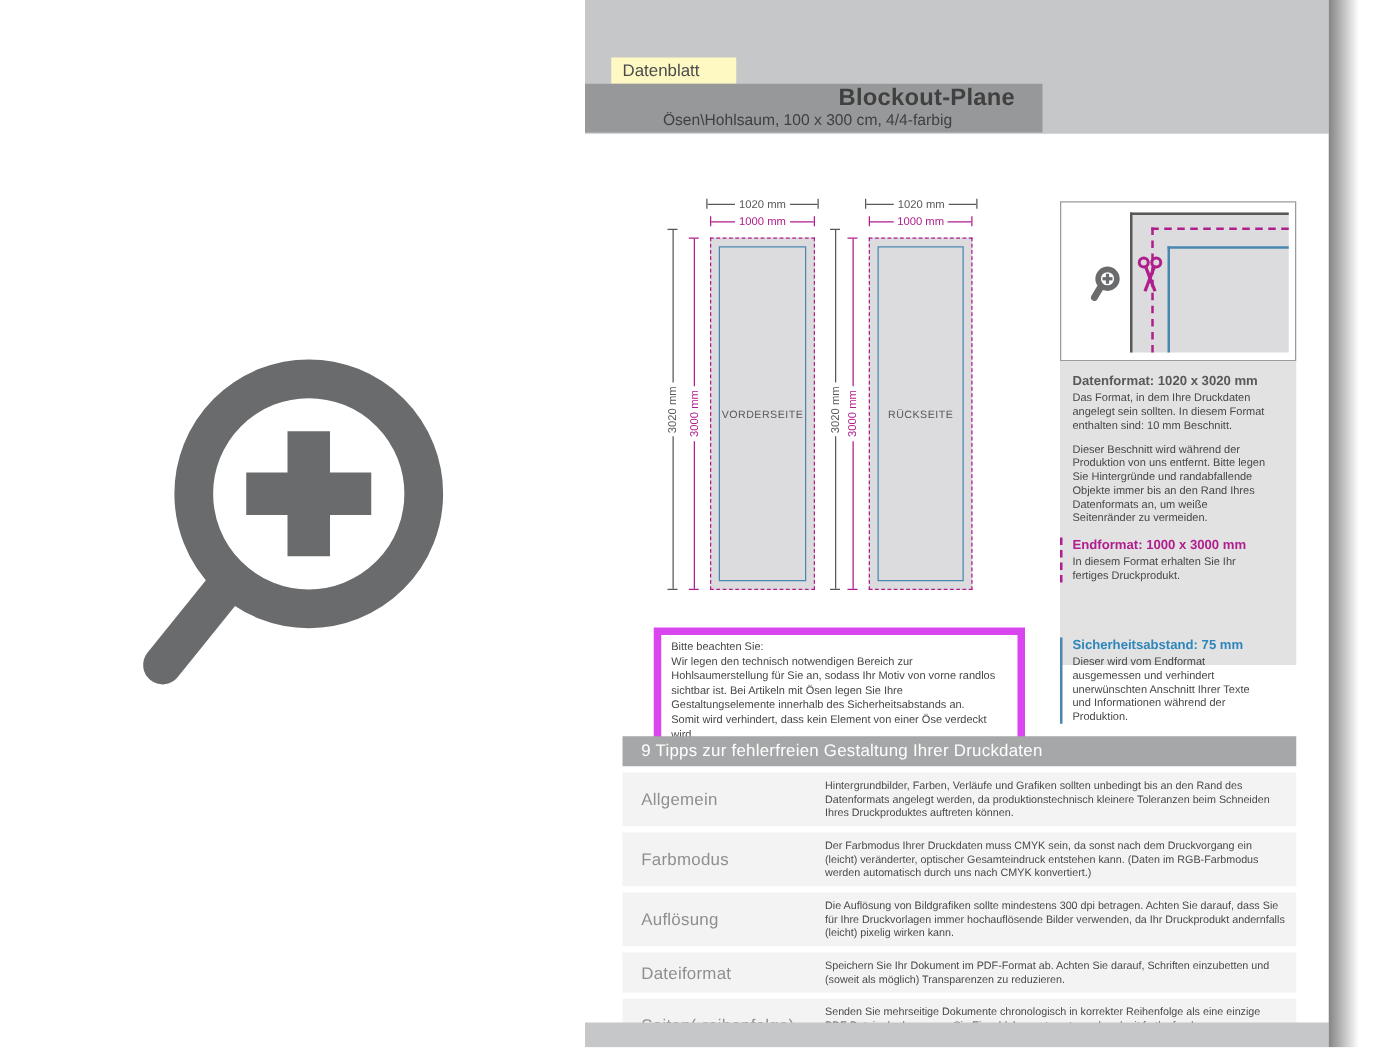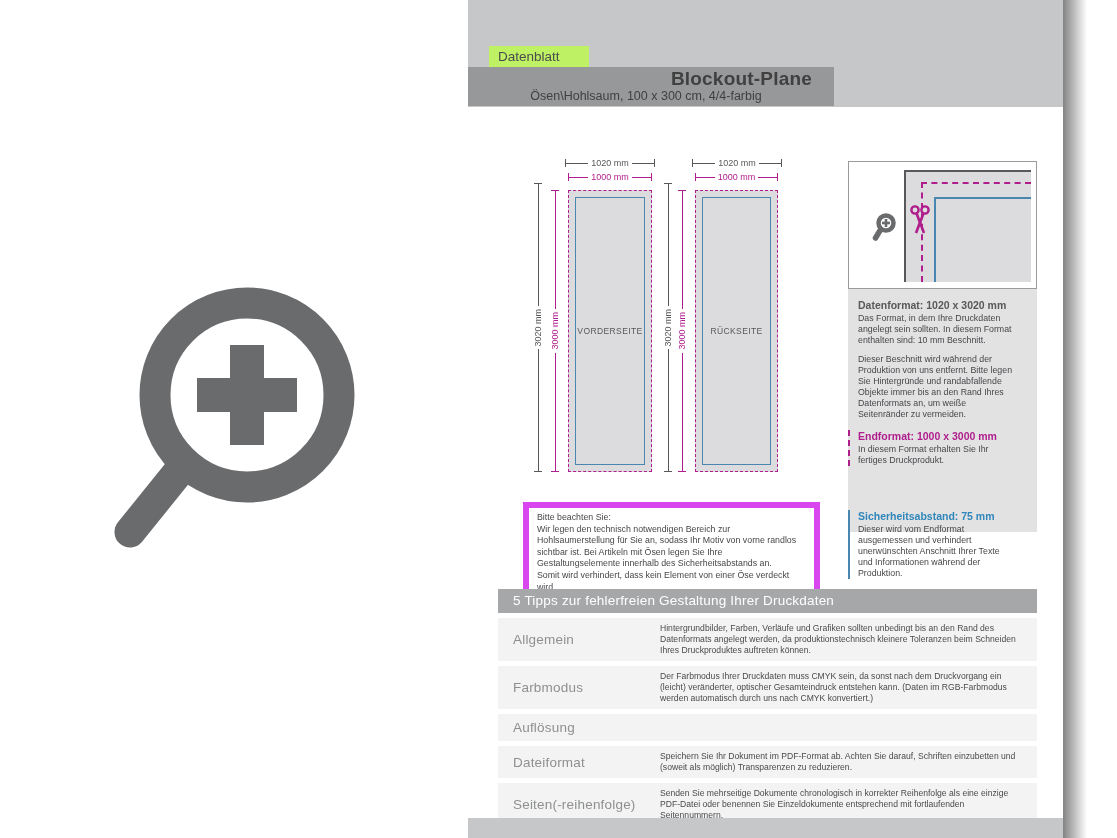--- a/index.html
+++ b/index.html
@@ -10,21 +10,21 @@
   .big-zoom { position:absolute; left:105px; top:280px; }
 
   
   .page { position:absolute; left:468px; top:0; width:595px; height:838px; background:#fff; }
   .page-shadow { position:absolute; left:1063px; top:0; width:24px; height:838px;
                  background:linear-gradient(to right, rgba(110,110,110,.85), rgba(255,255,255,0)); }
 
   .band-top { position:absolute; left:0; top:0; width:595px; height:107px; background:#c6c7c8; }
   .band-bottom { position:absolute; left:0; top:818px; width:595px; height:20px; background:#c6c7c8; }
 
-  .tab { position:absolute; left:21px; top:46px; width:100px; height:21px; background:#bef264;
+  .tab { position:absolute; left:21px; top:46px; width:100px; height:21px; background:#fef9c3;
          font-size:13.5px; line-height:21px; padding-left:9px; color:#4b4b4d; }
   .titlebar { position:absolute; left:0; top:67px; width:366px; height:39px; background:#97989a; color:#404040; }
   .titlebar .title { font-size:19px; font-weight:600; text-align:right; padding:1px 22px 0 0; line-height:21px; letter-spacing:.2px; }
   .titlebar .subtitle { font-size:12.5px; text-align:center; line-height:15px; padding-right:10px; }
 
   
   .dim-h { position:absolute; display:flex; align-items:center; font-size:9px; white-space:nowrap; height:12px; }
   .dim-h .t { width:1px; height:8px; background:currentColor; }
   .dim-h .l { flex:1; height:1px; background:currentColor; }
   .dim-h .v { padding:0 3px; line-height:10px; }
@@ -200,32 +200,33 @@
         <p>Dieser wird vom Endformat ausgemessen und verhindert unerwünschten Anschnitt Ihrer Texte und Informationen während der Produktion.</p>
       </div>
     </div>
 
     <div class="notebox">
       <div>Bitte beachten Sie:</div>
       <div>Wir legen den technisch notwendigen Bereich zur Hohlsaumerstellung für Sie an, sodass Ihr Motiv von vorne randlos sichtbar ist. Bei Artikeln mit Ösen legen Sie Ihre Gestaltungselemente innerhalb des Sicherheitsabstands an.</div>
       <div>Somit wird verhindert, dass kein Element von einer Öse verdeckt wird.</div>
     </div>
 
-    <div class="tipsbar">5 Tipps zur fehlerfreien Gestaltung Ihrer Druckdaten</div>
+    <div class="tipsbar">9 Tipps zur fehlerfreien Gestaltung Ihrer Druckdaten</div>
     <div class="tipsrows">
       <div class="tiprow">
         <div class="lbl">Allgemein</div>
         <div class="txt">Hintergrundbilder, Farben, Verläufe und Grafiken sollten unbedingt bis an den Rand des Datenformats angelegt werden, da produktionstechnisch kleinere Toleranzen beim Schneiden Ihres Druckproduktes auftreten können.</div>
       </div>
       <div class="tiprow">
         <div class="lbl">Farbmodus</div>
         <div class="txt">Der Farbmodus Ihrer Druckdaten muss CMYK sein, da sonst nach dem Druckvorgang ein (leicht) veränderter, optischer Gesamteindruck entstehen kann. (Daten im RGB-Farbmodus werden automatisch durch uns nach CMYK konvertiert.)</div>
       </div>
       <div class="tiprow">
         <div class="lbl">Auflösung</div>
+        <div class="txt">Die Auflösung von Bildgrafiken sollte mindestens 300 dpi betragen. Achten Sie darauf, dass Sie für Ihre Druckvorlagen immer hochauflösende Bilder verwenden, da Ihr Druckprodukt andernfalls (leicht) pixelig wirken kann.</div>
       </div>
       <div class="tiprow">
         <div class="lbl">Dateiformat</div>
         <div class="txt">Speichern Sie Ihr Dokument im PDF-Format ab. Achten Sie darauf, Schriften einzubetten und (soweit als möglich) Transparenzen zu reduzieren.</div>
       </div>
       <div class="tiprow">
         <div class="lbl">Seiten(-reihenfolge)</div>
         <div class="txt">Senden Sie mehrseitige Dokumente chronologisch in korrekter Reihenfolge als eine einzige PDF-Datei oder benennen Sie Einzeldokumente entsprechend mit fortlaufenden Seitennummern.</div>
       </div>
     </div>

